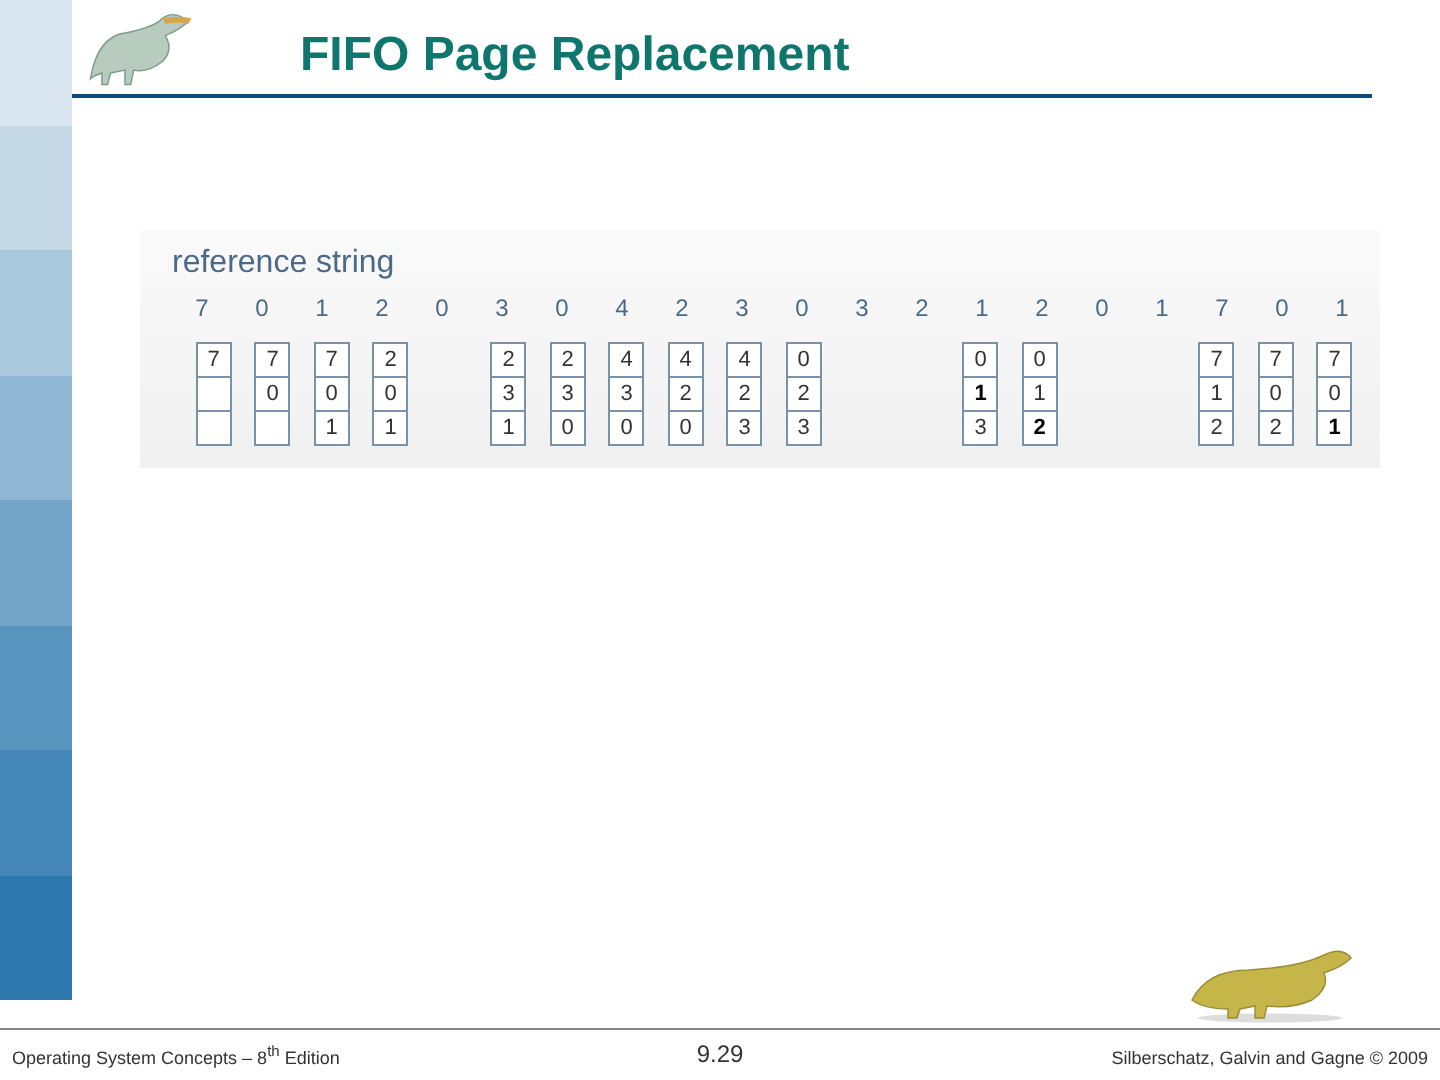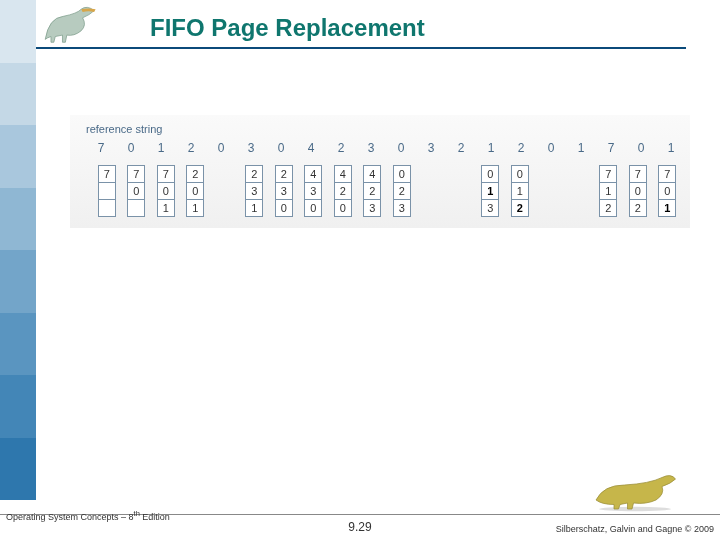--- a/index.html
+++ b/index.html
@@ -47,21 +47,21 @@
   }
   .content {
     position: absolute;
     left: 70px; top: 115px;
     width: 620px;
     background: linear-gradient(#fafafa, #f0f0f0);
     padding: 6px 16px 12px 16px;
   }
   .label {
     color: #4a6a88;
-    font-size: 11px;
+    font-size: 16px;
     margin: 2px 0 6px 0;
   }
   .refstring {
     display: flex;
     justify-content: space-between;
     width: 580px;
     margin: 0 10px 10px 10px;
     color: #4a6a88;
     font-size: 12px;
   }
@@ -90,21 +90,21 @@
   }
   .cell.hl { color: #000; font-weight: bold; }
   .footer {
     position: absolute;
     left: 0; bottom: 0;
     width: 720px; height: 26px;
     border-top: 1px solid #888;
     background: #fff;
   }
   .foot-left {
-    position: absolute; left: 6px; bottom: 18px;
+    position: absolute; left: 6px; bottom: 6px;
     font-size: 9px; color: #333; text-align: center;
   }
   .foot-center {
     position: absolute; left: 50%; bottom: 6px;
     transform: translateX(-50%);
     font-size: 12px; color: #333;
   }
   .foot-right {
     position: absolute; right: 6px; bottom: 6px;
     font-size: 9px; color: #333;

